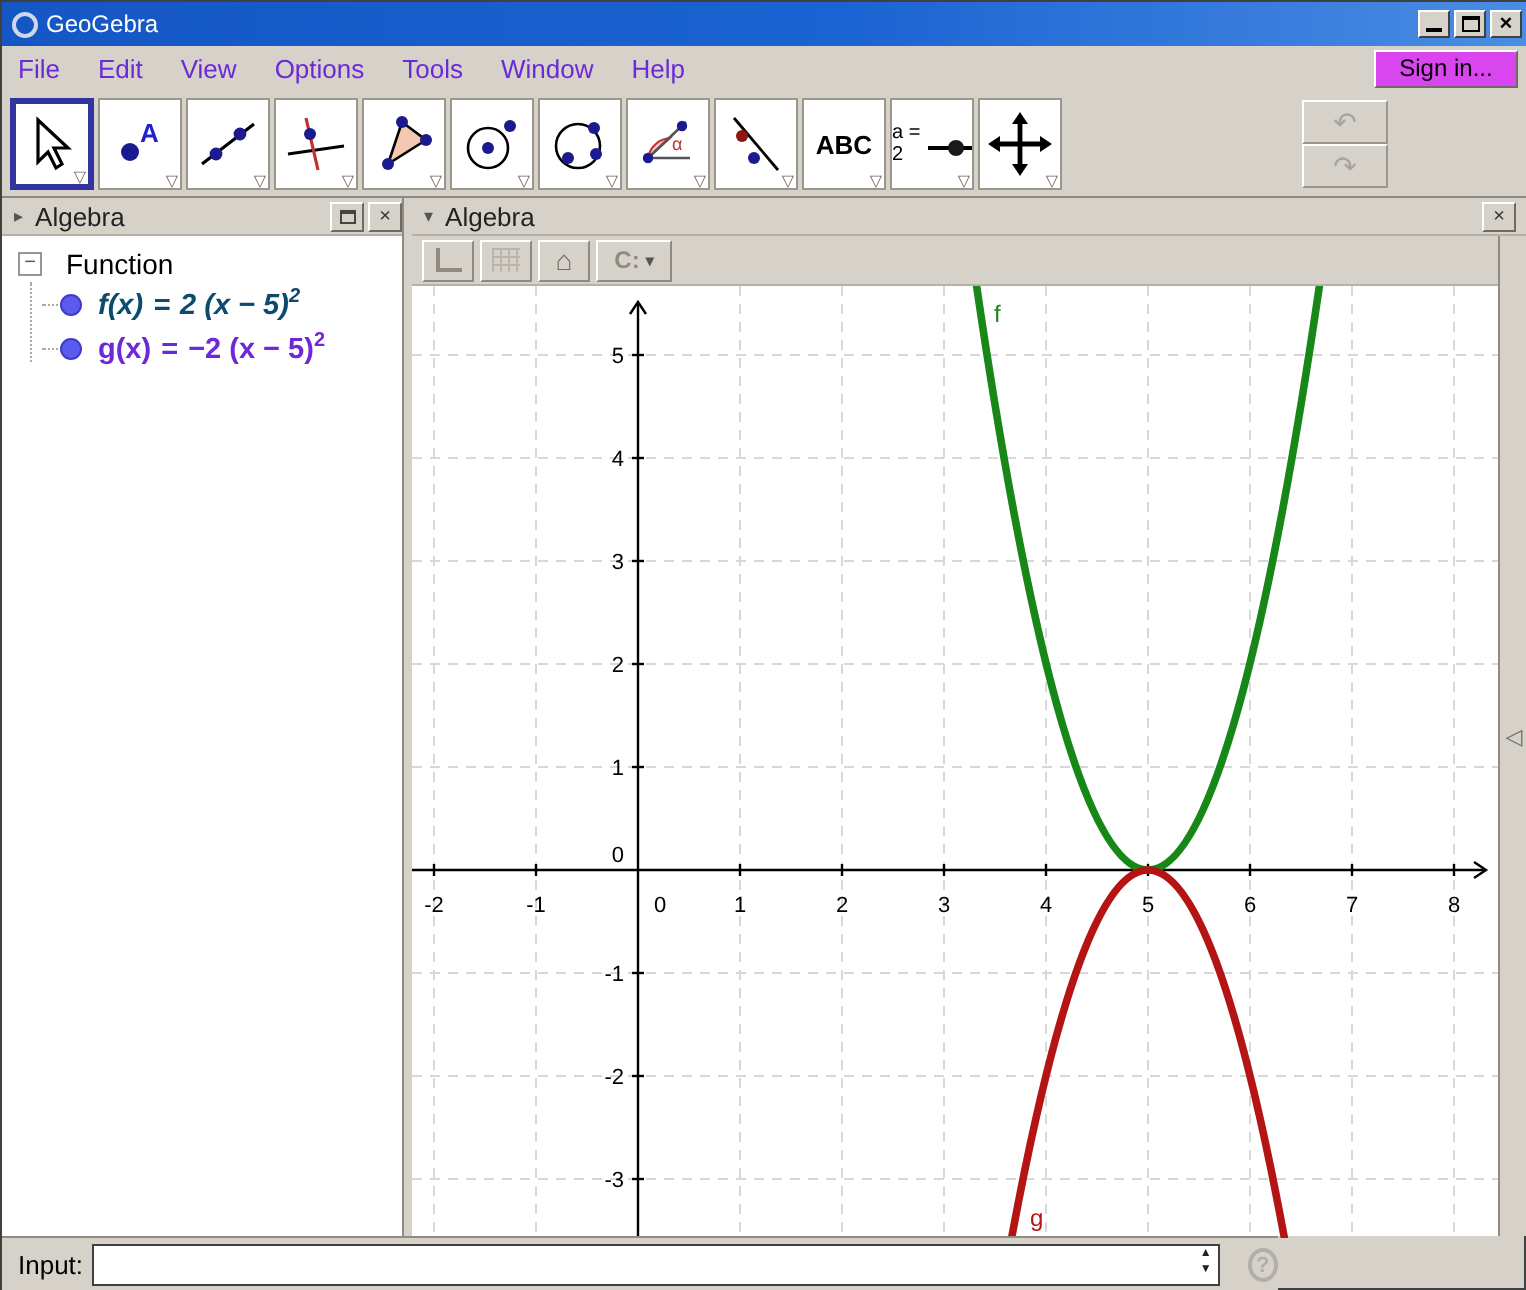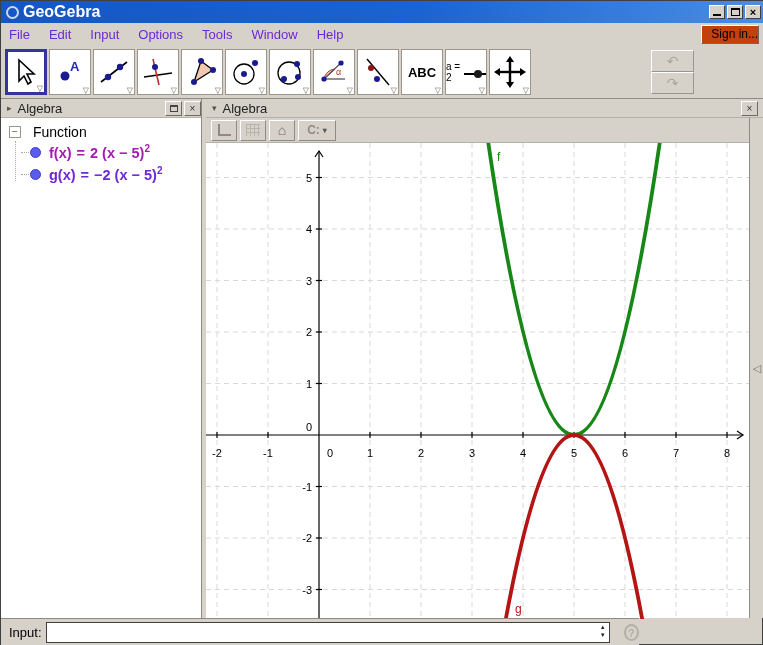--- a/index.html
+++ b/index.html
@@ -5,35 +5,35 @@
   * { margin:0; padding:0; box-sizing:border-box; }
   html,body { width:763px; height:645px; overflow:hidden; }
   body { font-family:"Liberation Sans", sans-serif; background:#d6d2ca; }
   #app { position:relative; width:763px; height:645px; background:#d6d2ca; border:1px solid #404040; }
 
   
   .titlebar { position:absolute; left:0; top:0; width:763px; height:22px;
     background:linear-gradient(90deg,#1456c4 0%, #1b63d2 55%, #4a8de4 100%);
     display:flex; align-items:center; padding:0 3px; }
   .gg-logo { width:13px; height:13px; border-radius:50%; border:2px solid #cfd8ea; margin:0 4px 0 2px; }
-  .titlebar-title { color:#fff; font-size:16px; font-weight:bold; flex:1; }
+  .titlebar-title { color:#fff; font-size:12px; font-weight:normal; flex:1; }
   .winbtn { width:16px; height:14px; background:#d6d2ca; border:1px solid #fff;
     border-right-color:#404040; border-bottom-color:#404040; margin-left:2px;
     display:flex; align-items:center; justify-content:center; position:relative; }
   .glyph-min { position:absolute; left:3px; bottom:2px; width:8px; height:2px; background:#000; }
   .glyph-max { width:9px; height:8px; border:1px solid #000; border-top-width:2px; }
   .glyph-close { font-size:11px; font-weight:bold; color:#000; line-height:1; }
 
   
   .menubar { position:absolute; left:0; top:22px; width:763px; height:23px;
     display:flex; align-items:center; padding-left:8px; background:#d6d2ca; }
   .menu-item { font-size:13px; color:#6d28d9; margin-right:19px; cursor:default; }
-  .signin-btn { position:absolute; right:5px; top:2px; width:58px; height:19px;
-    background:#c2410c; border:1px solid #fff; border-right-color:#6f6b63; border-bottom-color:#6f6b63;
-    font-size:12px; text-align:right; line-height:17px; }
+  .signin-btn { position:absolute; right:5px; top:2px; width:72px; height:19px;
+    background:#d946ef; border:1px solid #fff; border-right-color:#6f6b63; border-bottom-color:#6f6b63;
+    font-size:12px; text-align:center; line-height:17px; }
 
   
   .toolbar { position:absolute; left:0; top:45px; width:763px; height:53px;
     background:#d6d2ca; border-bottom:1px solid #8f8b83; }
   .tools { position:absolute; left:4px; top:3px; display:flex; gap:2px; }
   .tool { width:42px; height:46px; background:#fff; border:1px solid #9a968e;
     position:relative; display:flex; align-items:center; justify-content:center; }
   .tool.selected { border:3px solid #34349e; }
   .tool .dd { position:absolute; right:1px; bottom:-1px; font-size:8px; color:#6f6b63; line-height:1; }
   .tool svg { display:block; }
@@ -66,21 +66,21 @@
   .collapse-box { width:12px; height:12px; border:1px solid #9a968e; margin-left:8px;
     font-size:10px; line-height:10px; text-align:center; color:#555; background:#fff; }
   .root-label { margin-left:12px; color:#000; }
   .tree-item { display:flex; align-items:center; height:22px; margin-left:20px; position:relative; }
   .tree-vline { position:absolute; left:14px; top:23px; height:40px; border-left:1px dotted #b0aca4; }
   .tree-hline { width:8px; border-top:1px dotted #b0aca4; margin-right:1px; }
   .marble { width:11px; height:11px; border-radius:50%; background:#5b5bef; border:1px solid #3c3ccc; margin-right:8px; }
   .expr { font-weight:bold; font-size:14.5px; white-space:nowrap; }
   .expr .eq { margin:0 5px; }
   .expr sup { font-size:10px; }
-  .expr-f { color:#a21caf; }
+  .expr-f { color:#0c4a6e;font-style:italic; }
   .expr-g { color:#6d28d9; }
 
   .divider { position:absolute; left:201px; top:0; width:4px; height:519px; background:#d6d2ca; }
 
   .graphics { position:absolute; left:205px; top:0; width:558px; height:519px; background:#d6d2ca; }
   .stylebar { position:absolute; left:0; top:19px; width:543px; height:24px; background:#d6d2ca;
     display:flex; align-items:center; gap:3px; padding-left:5px; }
   .sb-btn { width:26px; height:21px; background:#d6d2ca; border:1px solid #fff;
     border-right-color:#8f8b83; border-bottom-color:#8f8b83;
     display:flex; align-items:center; justify-content:center; color:#555; }
@@ -127,21 +127,21 @@
         <span class="glyph-max"></span>
       </div>
     <div class="winbtn">
         <span class="glyph-close">×</span>
       </div>
   </div>
 
   <div class="menubar">
     <span class="menu-item">File</span>
     <span class="menu-item">Edit</span>
-    <span class="menu-item">Input</span>
+    <span class="menu-item">View</span>
     <span class="menu-item">Options</span>
     <span class="menu-item">Tools</span>
     <span class="menu-item">Window</span>
     <span class="menu-item">Help</span>
     <div class="signin-btn">Sign in...</div>
   </div>
 
   <div class="toolbar">
     <div class="tools">
       <div class="tool selected">

